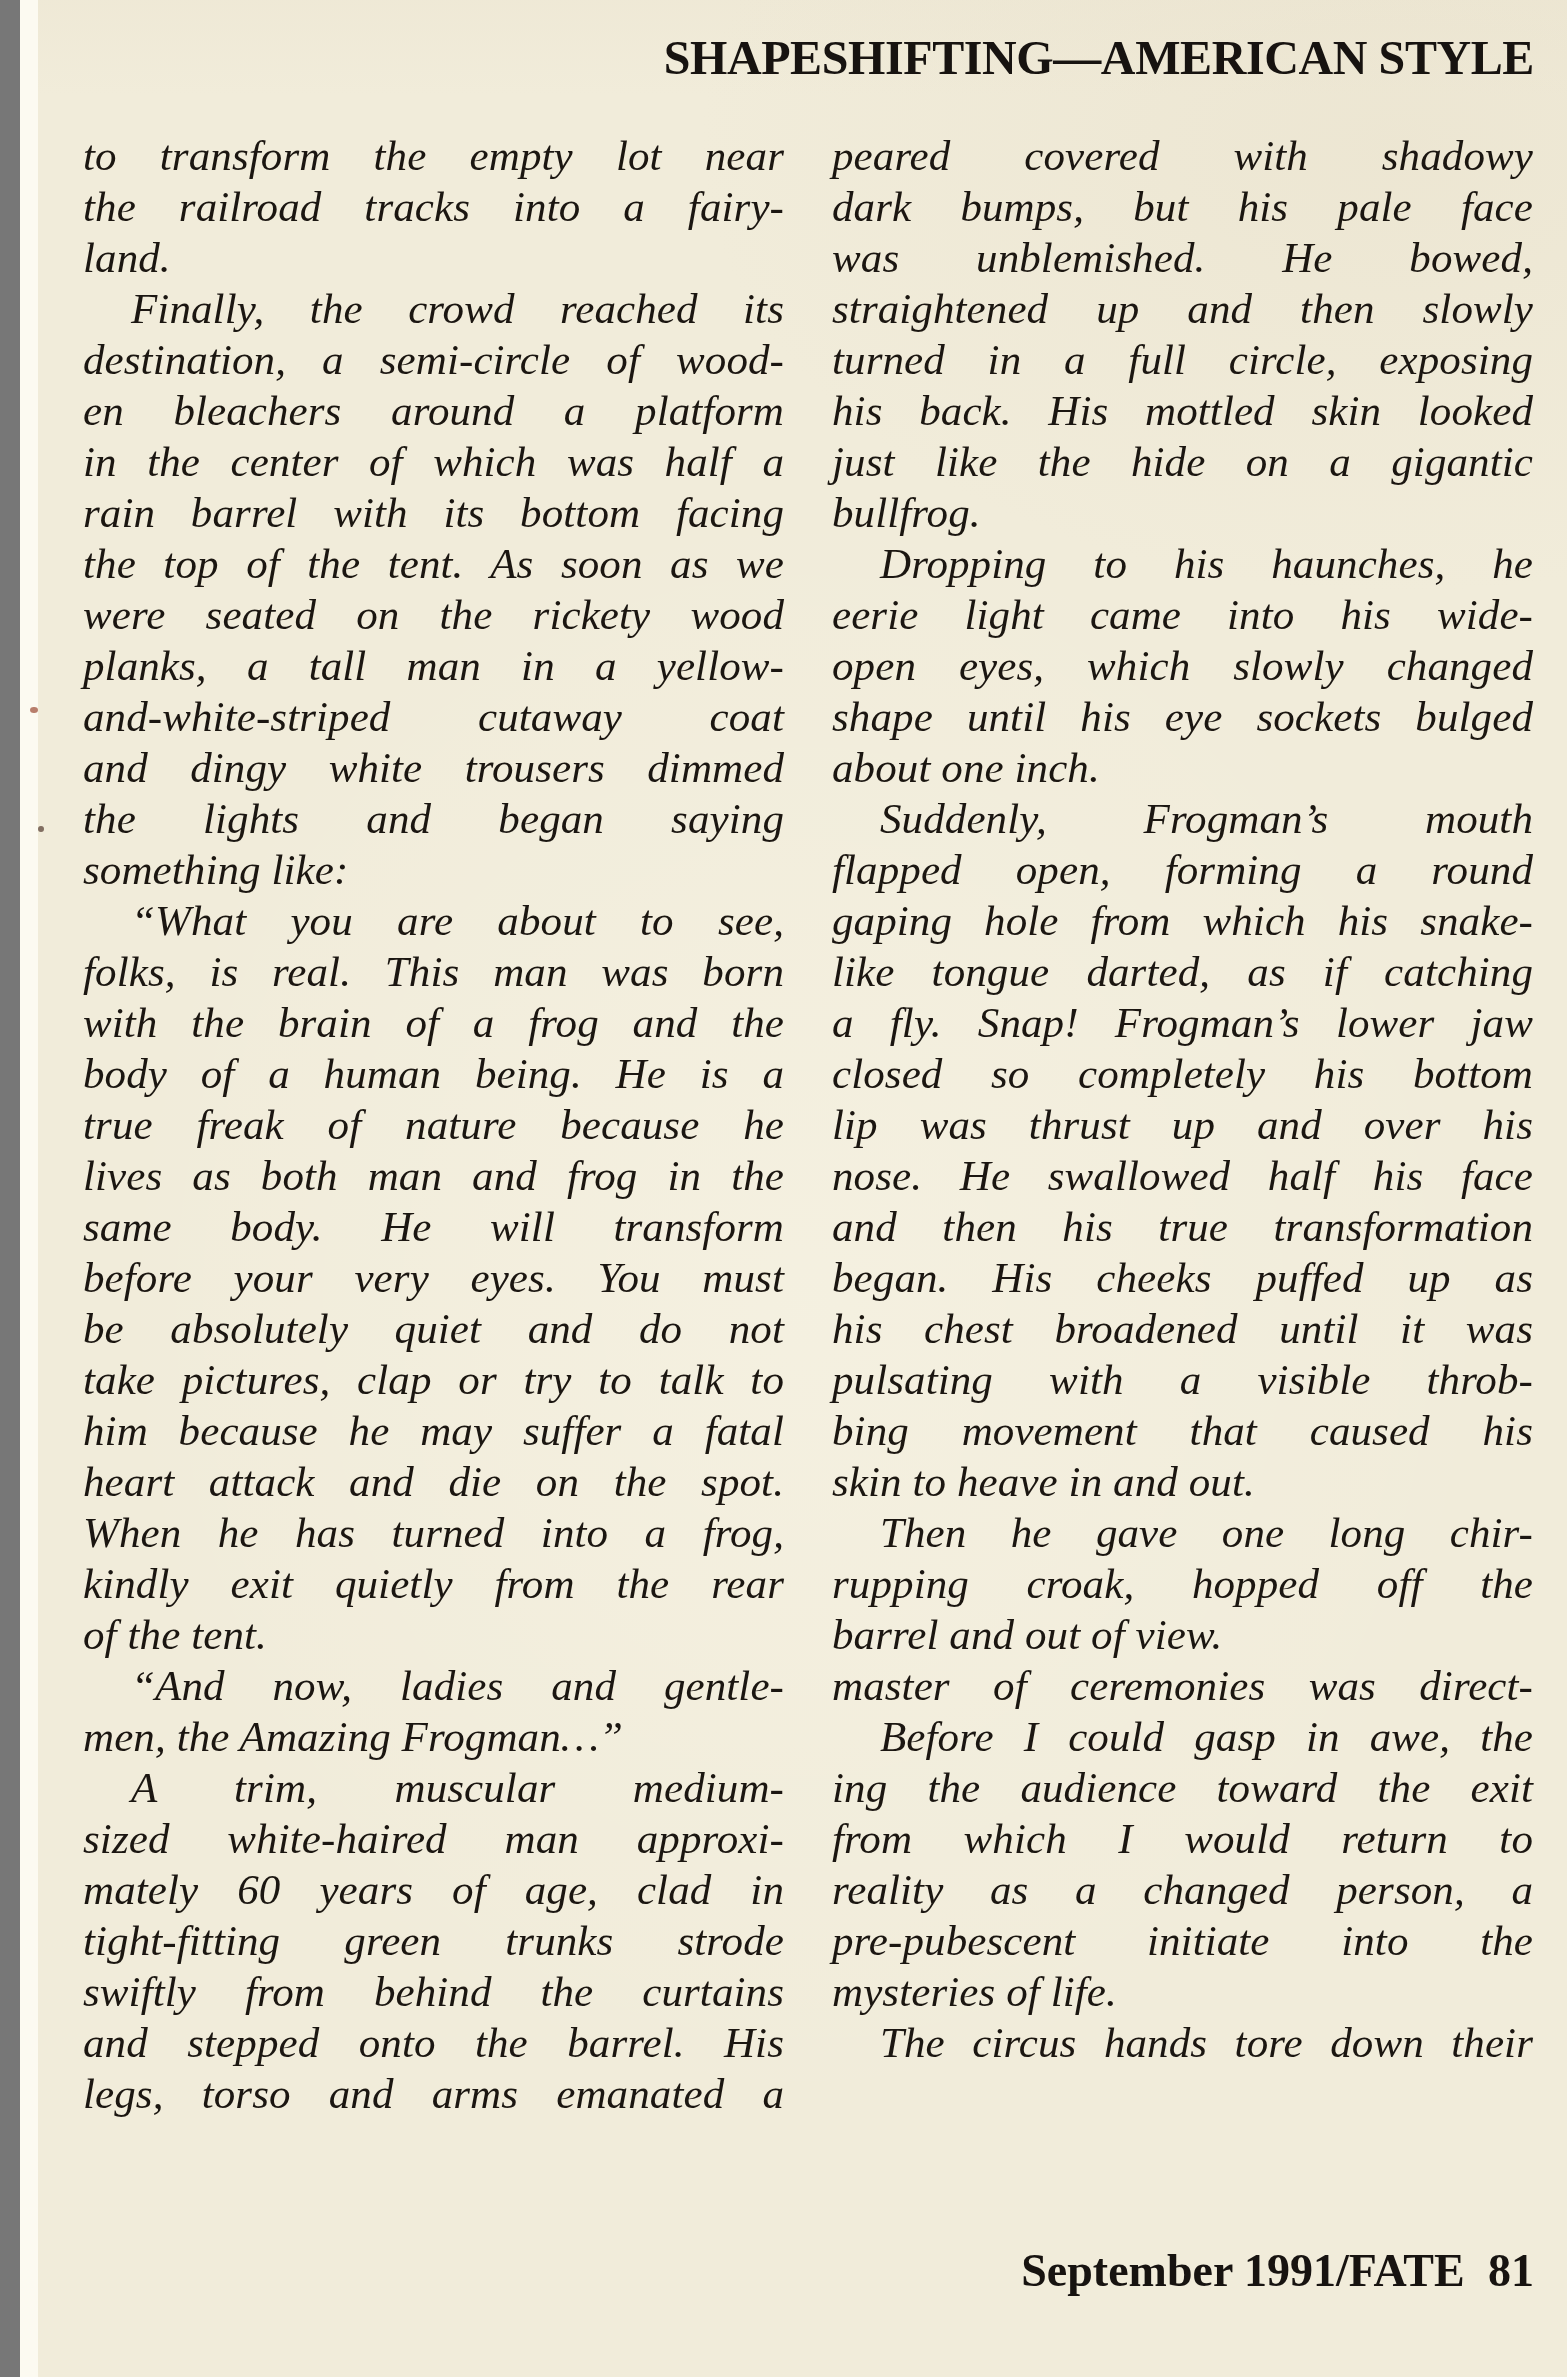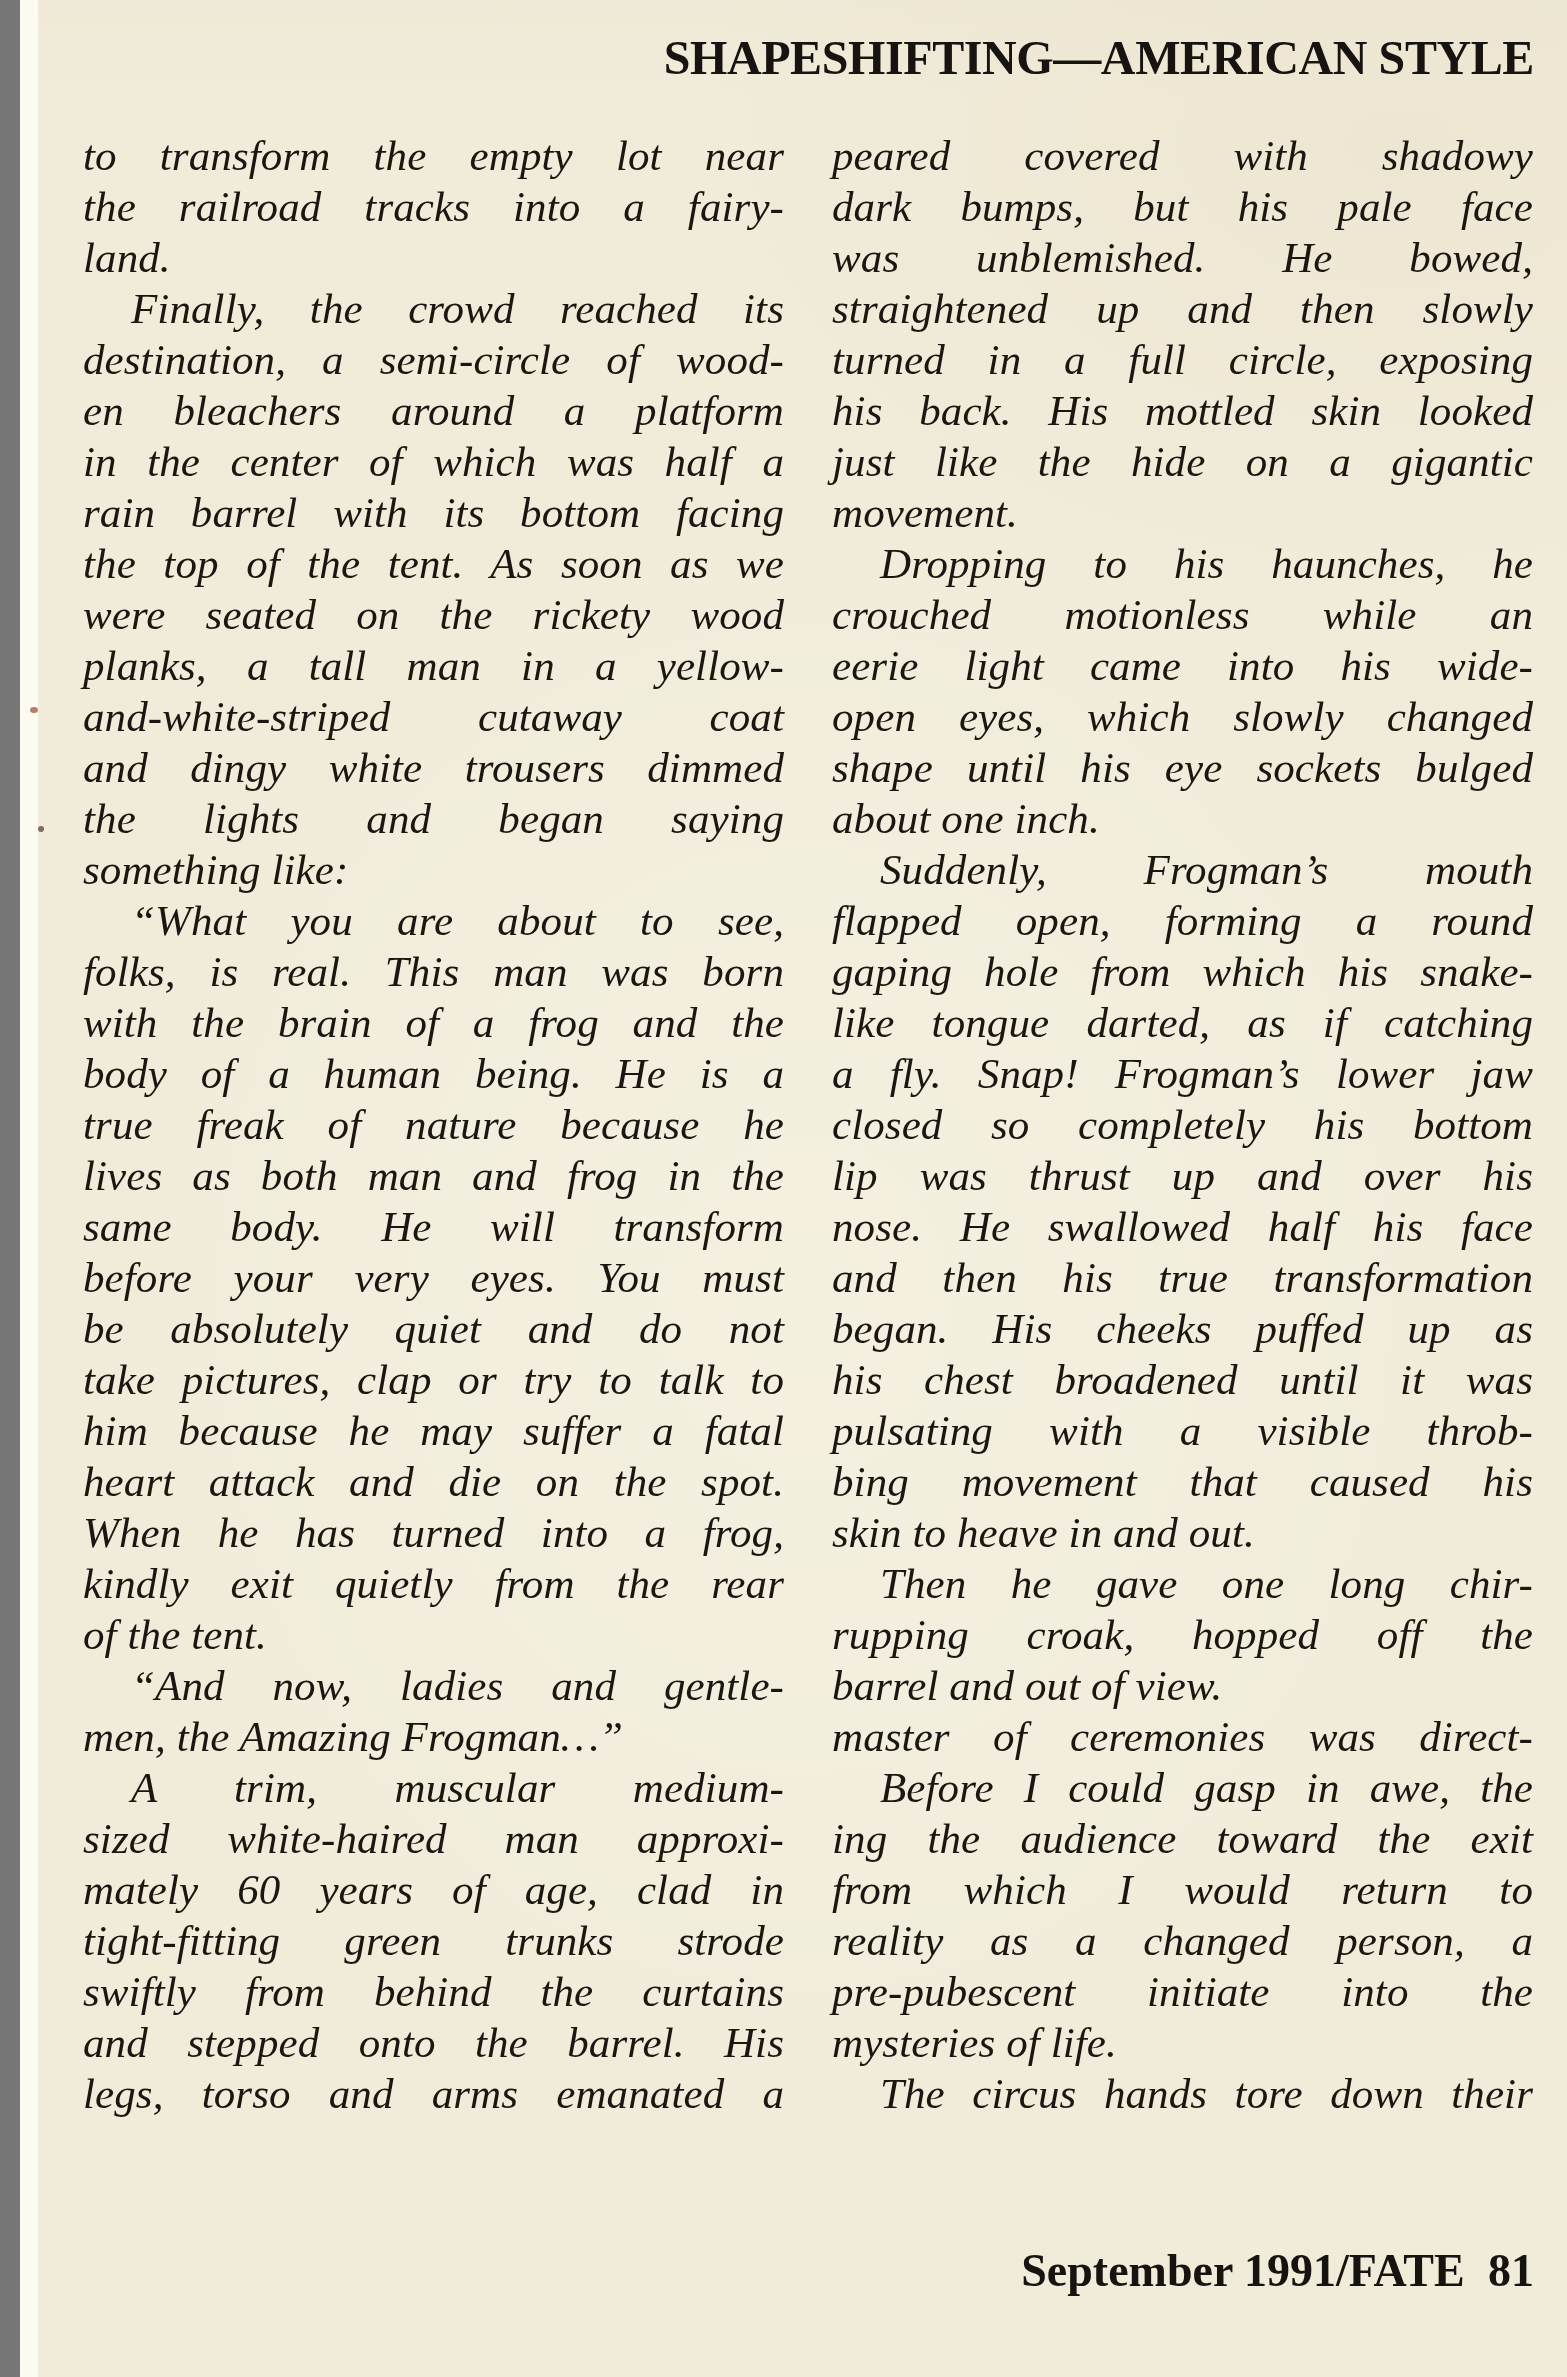--- a/index.html
+++ b/index.html
@@ -102,23 +102,22 @@
     </div>
 
   <div class="col col-right" id="col-right">
       <div class="line">peared covered with shadowy</div>
       <div class="line">dark bumps, but his pale face</div>
       <div class="line">was unblemished. He bowed,</div>
       <div class="line">straightened up and then slowly</div>
       <div class="line">turned in a full circle, exposing</div>
       <div class="line">his back. His mottled skin looked</div>
       <div class="line">just like the hide on a gigantic</div>
-      <div class="line flush">movement.</div>
+      <div class="line flush">bullfrog.</div>
       <div class="line indent">Dropping to his haunches, he</div>
-      <div class="line">crouched motionless while an</div>
       <div class="line">eerie light came into his wide-</div>
       <div class="line">open eyes, which slowly changed</div>
       <div class="line">shape until his eye sockets bulged</div>
       <div class="line flush">about one inch.</div>
       <div class="line indent">Suddenly, Frogman’s mouth</div>
       <div class="line">flapped open, forming a round</div>
       <div class="line">gaping hole from which his snake-</div>
       <div class="line">like tongue darted, as if catching</div>
       <div class="line">a fly. Snap! Frogman’s lower jaw</div>
       <div class="line">closed so completely his bottom</div>

